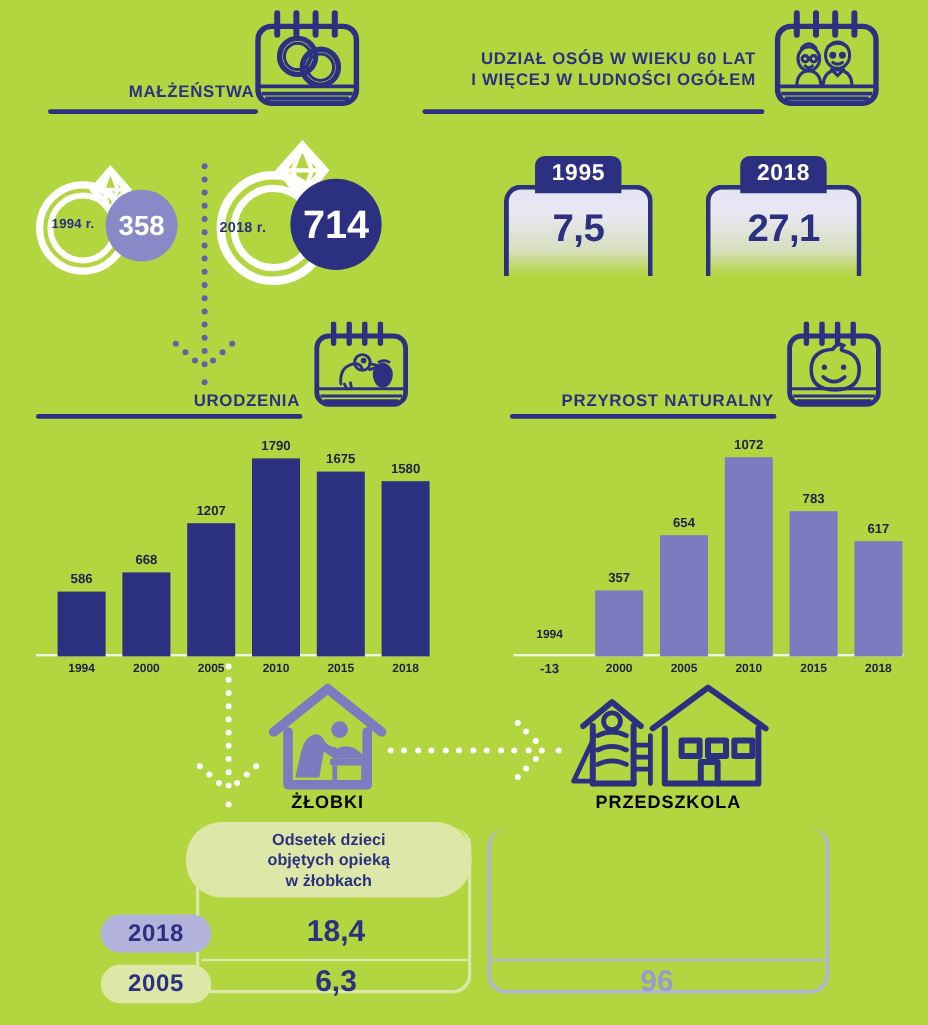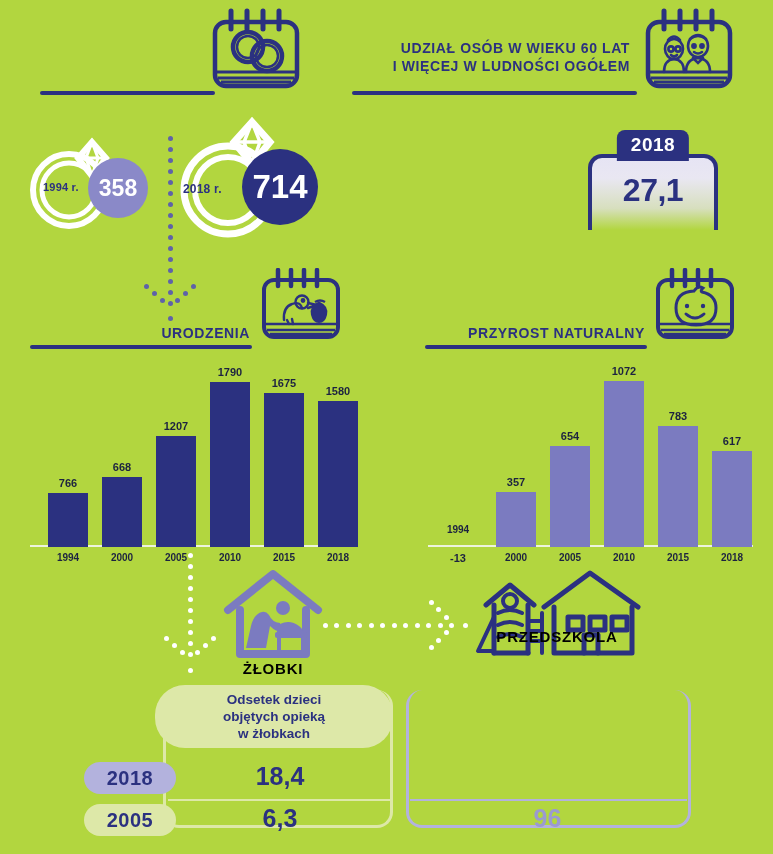--- a/index.html
+++ b/index.html
@@ -90,20 +90,23 @@
   .cellval{
     position:absolute;text-align:center;font-weight:700;font-size:25px;
   }
   .divider{position:absolute;height:2px;}
 </style>
 </head>
 <body>
 
 <div class="stage">
 
+  <div class="abs" style="left:40px;top:68px;width:172px;">
+    <div class="sect-title">MAŁŻEŃSTWA</div>
+  </div>
   <div class="abs rule" style="left:40px;top:91px;width:175px;"></div>
 
   <div class="cal" style="left:207px;top:8px;">
     <svg width="98" height="90" viewBox="0 0 98 90">
       <g fill="none" stroke="#2b3180" stroke-width="4.5">
         <rect x="8" y="14" width="82" height="64" rx="11"></rect>
         <path d="M8 64 h82 M11 70 h76 M14 74 h70" stroke-width="3"></path>
         <path d="M24 3 v18 M40 3 v18 M56 3 v18 M72 3 v18" stroke-width="5" stroke-linecap="round"></path>
         <circle cx="41" cy="39" r="15"></circle>
         <circle cx="41" cy="39" r="11" stroke-width="2.5"></circle>
@@ -192,20 +195,26 @@
         <path d="M50 31 q8 -6 16 0"></path>
         <circle cx="54" cy="38" r="1.6" fill="#2b3180"></circle>
           <circle cx="62" cy="38" r="1.6" fill="#2b3180"></circle>
         <path d="M54 44 q4 3 8 0"></path>
         <path d="M46 64 q0 -13 12 -14 q12 1 12 14"></path>
         <path d="M53 50 l5 5 l5 -5"></path>
       </g>
     </svg>
   </div>
 
+  <div class="pcard" style="left:420px;top:130px;width:124px;height:100px;">
+    <div class="ptab">1995</div>
+    <div class="pbody">
+      <span class="pval">7,5</span>
+    </div>
+  </div>
 
   <div class="pcard" style="left:588px;top:130px;width:130px;height:100px;">
     <div class="ptab">2018</div>
     <div class="pbody">
       <span class="pval">27,1</span>
     </div>
   </div>
 
   <div class="abs" style="left:60px;top:325px;width:190px;">
     <div class="sect-title">URODZENIA</div>
@@ -228,21 +237,21 @@
       </g>
       <path d="M62 34 q9 4 7 13 q-2 8 -8 8 q-6 0 -8 -8 q-2 -9 7 -13 z" fill="#2b3180"></path>
       <path d="M57 34 q5 -3 10 0" fill="none" stroke="#2b3180" stroke-width="2.4"></path>
     </svg>
   </div>
 
   <div class="chart" style="left:30px;top:362px;width:325px;height:185px;">
     <div class="axis" style="left:0;bottom:0;width:325px;"></div>
 
     <div class="bar" style="left: 18px; width: 40px; height: 54px; background: rgb(43, 49, 128);"></div>
-    <div class="barlabel" style="left: 18px; width: 40px; bottom: 58px;">766</div>
+    <div class="barlabel" style="left: 18px; width: 40px; bottom: 58px;">586</div>
 
     <div class="bar" style="left: 72px; width: 40px; height: 70px; background: rgb(43, 49, 128);"></div>
     <div class="barlabel" style="left: 72px; width: 40px; bottom: 74px;">668</div>
 
     <div class="bar" style="left: 126px; width: 40px; height: 111px; background: rgb(43, 49, 128);"></div>
     <div class="barlabel" style="left: 126px; width: 40px; bottom: 115px;">1207</div>
 
     <div class="bar" style="left:180px;width:40px;height:165px;background:#2b3180;"></div>
     <div class="barlabel" style="left:180px;width:40px;bottom:169px;">1790</div>
 
@@ -384,21 +393,21 @@
         <path d="M22 88 H56"></path>
         <circle cx="38" cy="36" r="7" stroke-width="4"></circle>
         <path d="M26 48 q12 -6 24 0 M26 60 q12 -6 24 0 M26 72 q12 -6 24 0" stroke-width="4"></path>
 
         <path d="M22 52 L6 86 H20" stroke-width="4"></path>
 
         <path d="M56 48 V88 M70 48 V88 M56 56 H70 M56 66 H70 M56 76 H70" stroke-width="4"></path>
       </g>
     </svg>
   </div>
-  <div class="inst-label" style="left:472px;top:628px;width:170px;">PRZEDSZKOLA</div>
+  <div class="inst-label" style="left:472px;top:660px;width:170px;">PRZEDSZKOLA</div>
 
   <div class="panel-frame" style="left:163px;top:690px;width:230px;height:138px;border:3px solid #dde8a8;border-top:none;"></div>
   <div class="head-pill" style="left:155px;top:685px;width:238px;height:63px;background:#dde8a8;color:#2b3180;">
     <span class="l1">Odsetek dzieci</span>
     <span class="l2" style="font-weight:700;">objętych opieką</span>
     <span class="l3" style="font-weight:700;">w żłobkach</span>
   </div>
 
   <div class="panel-frame" style="left:406px;top:690px;width:285px;height:138px;border:3px solid #b3b2dd;border-top:none;"></div>
 

